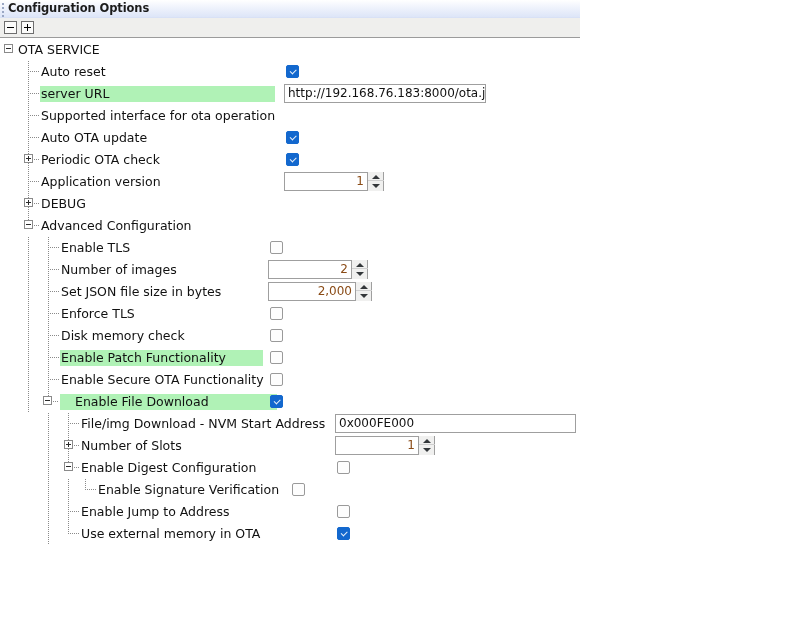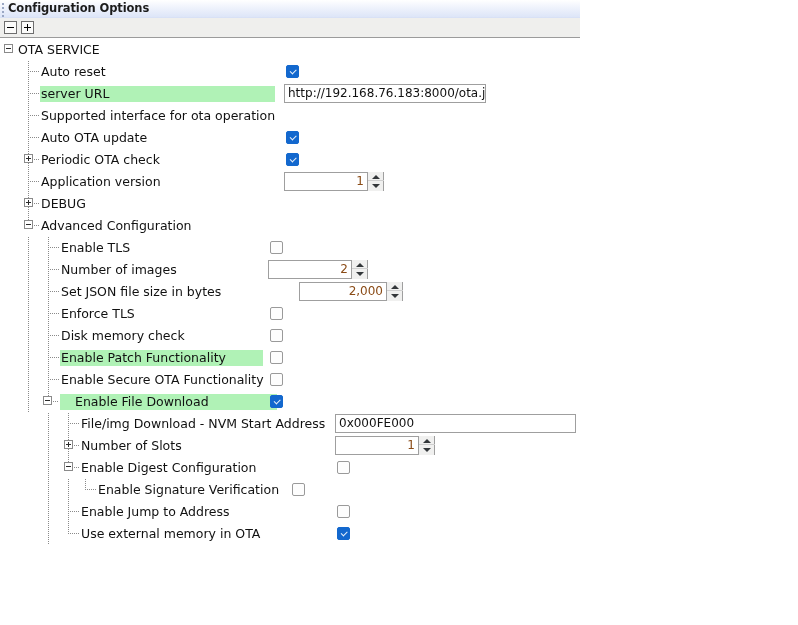--- a/index.html
+++ b/index.html
@@ -411,21 +411,21 @@
             <div class="sep"></div>
             <div class="ar dn"></div>
           </div>
         </div>
       </div>
       <div class="row">
         <div class="trunk" style="left: 28px;"></div>
         <div class="trunk" style="left: 48px;"></div>
         <div class="elbow" style="left: 48px; width: 11px;"></div>
         <div class="label" style="left: 60px;">Set JSON file size in bytes</div>
-        <div class="ctl spin" style="left: 268px; top: 1px; width: 104px; margin-left: 31px;">
+        <div class="ctl spin" style="left: 268px; top: 1px; width: 104px;">
           <div class="num">2,000</div>
           <div class="arrows">
             <div class="ar up"></div>
             <div class="sep"></div>
             <div class="ar dn"></div>
           </div>
         </div>
       </div>
       <div class="row">
         <div class="trunk" style="left: 28px;"></div>

